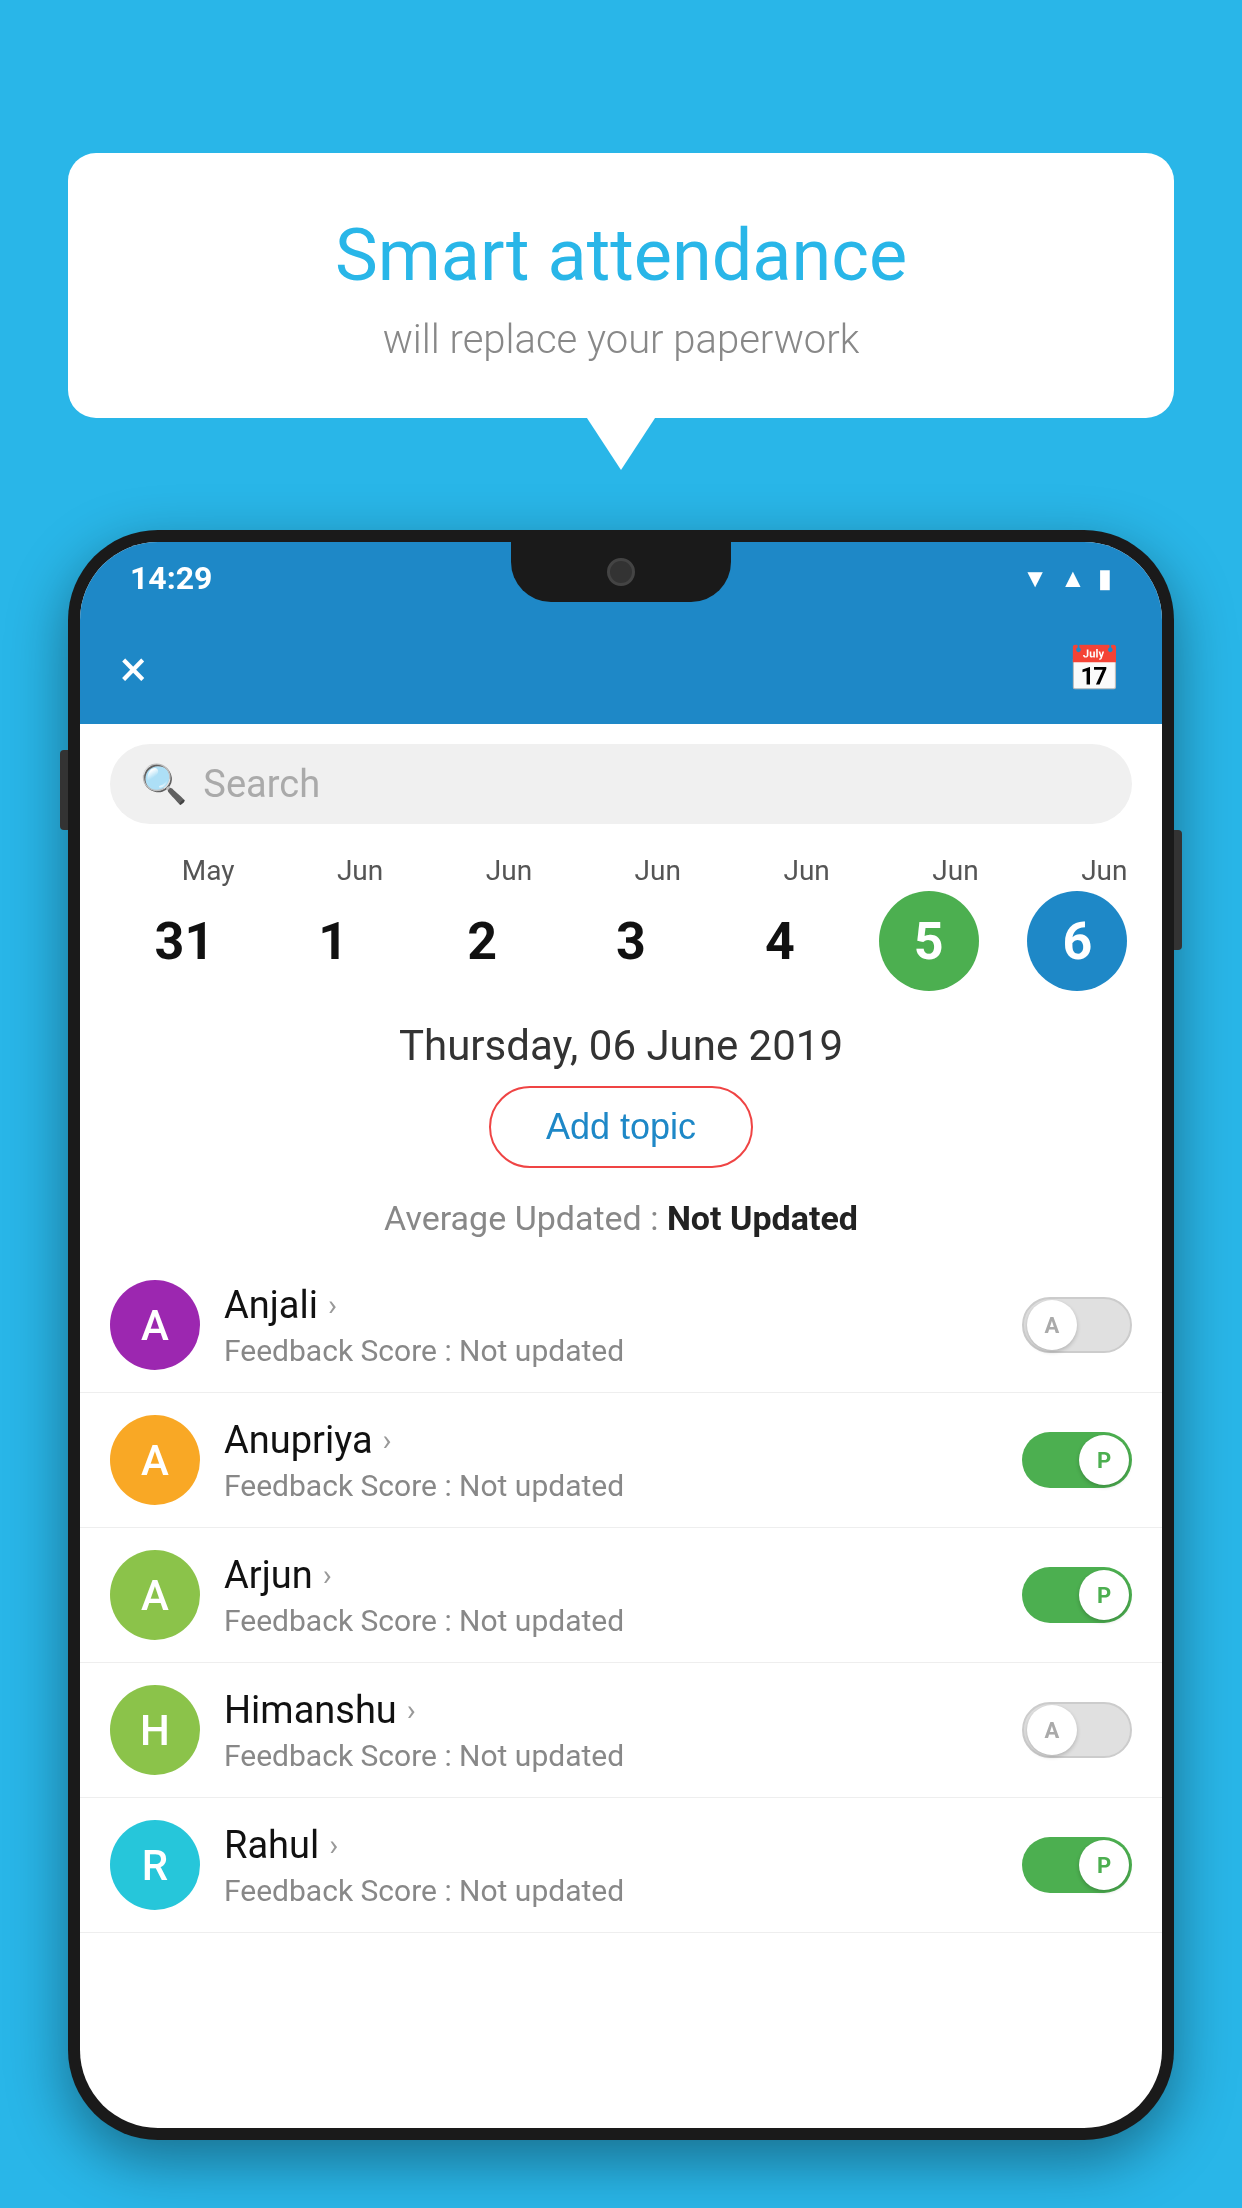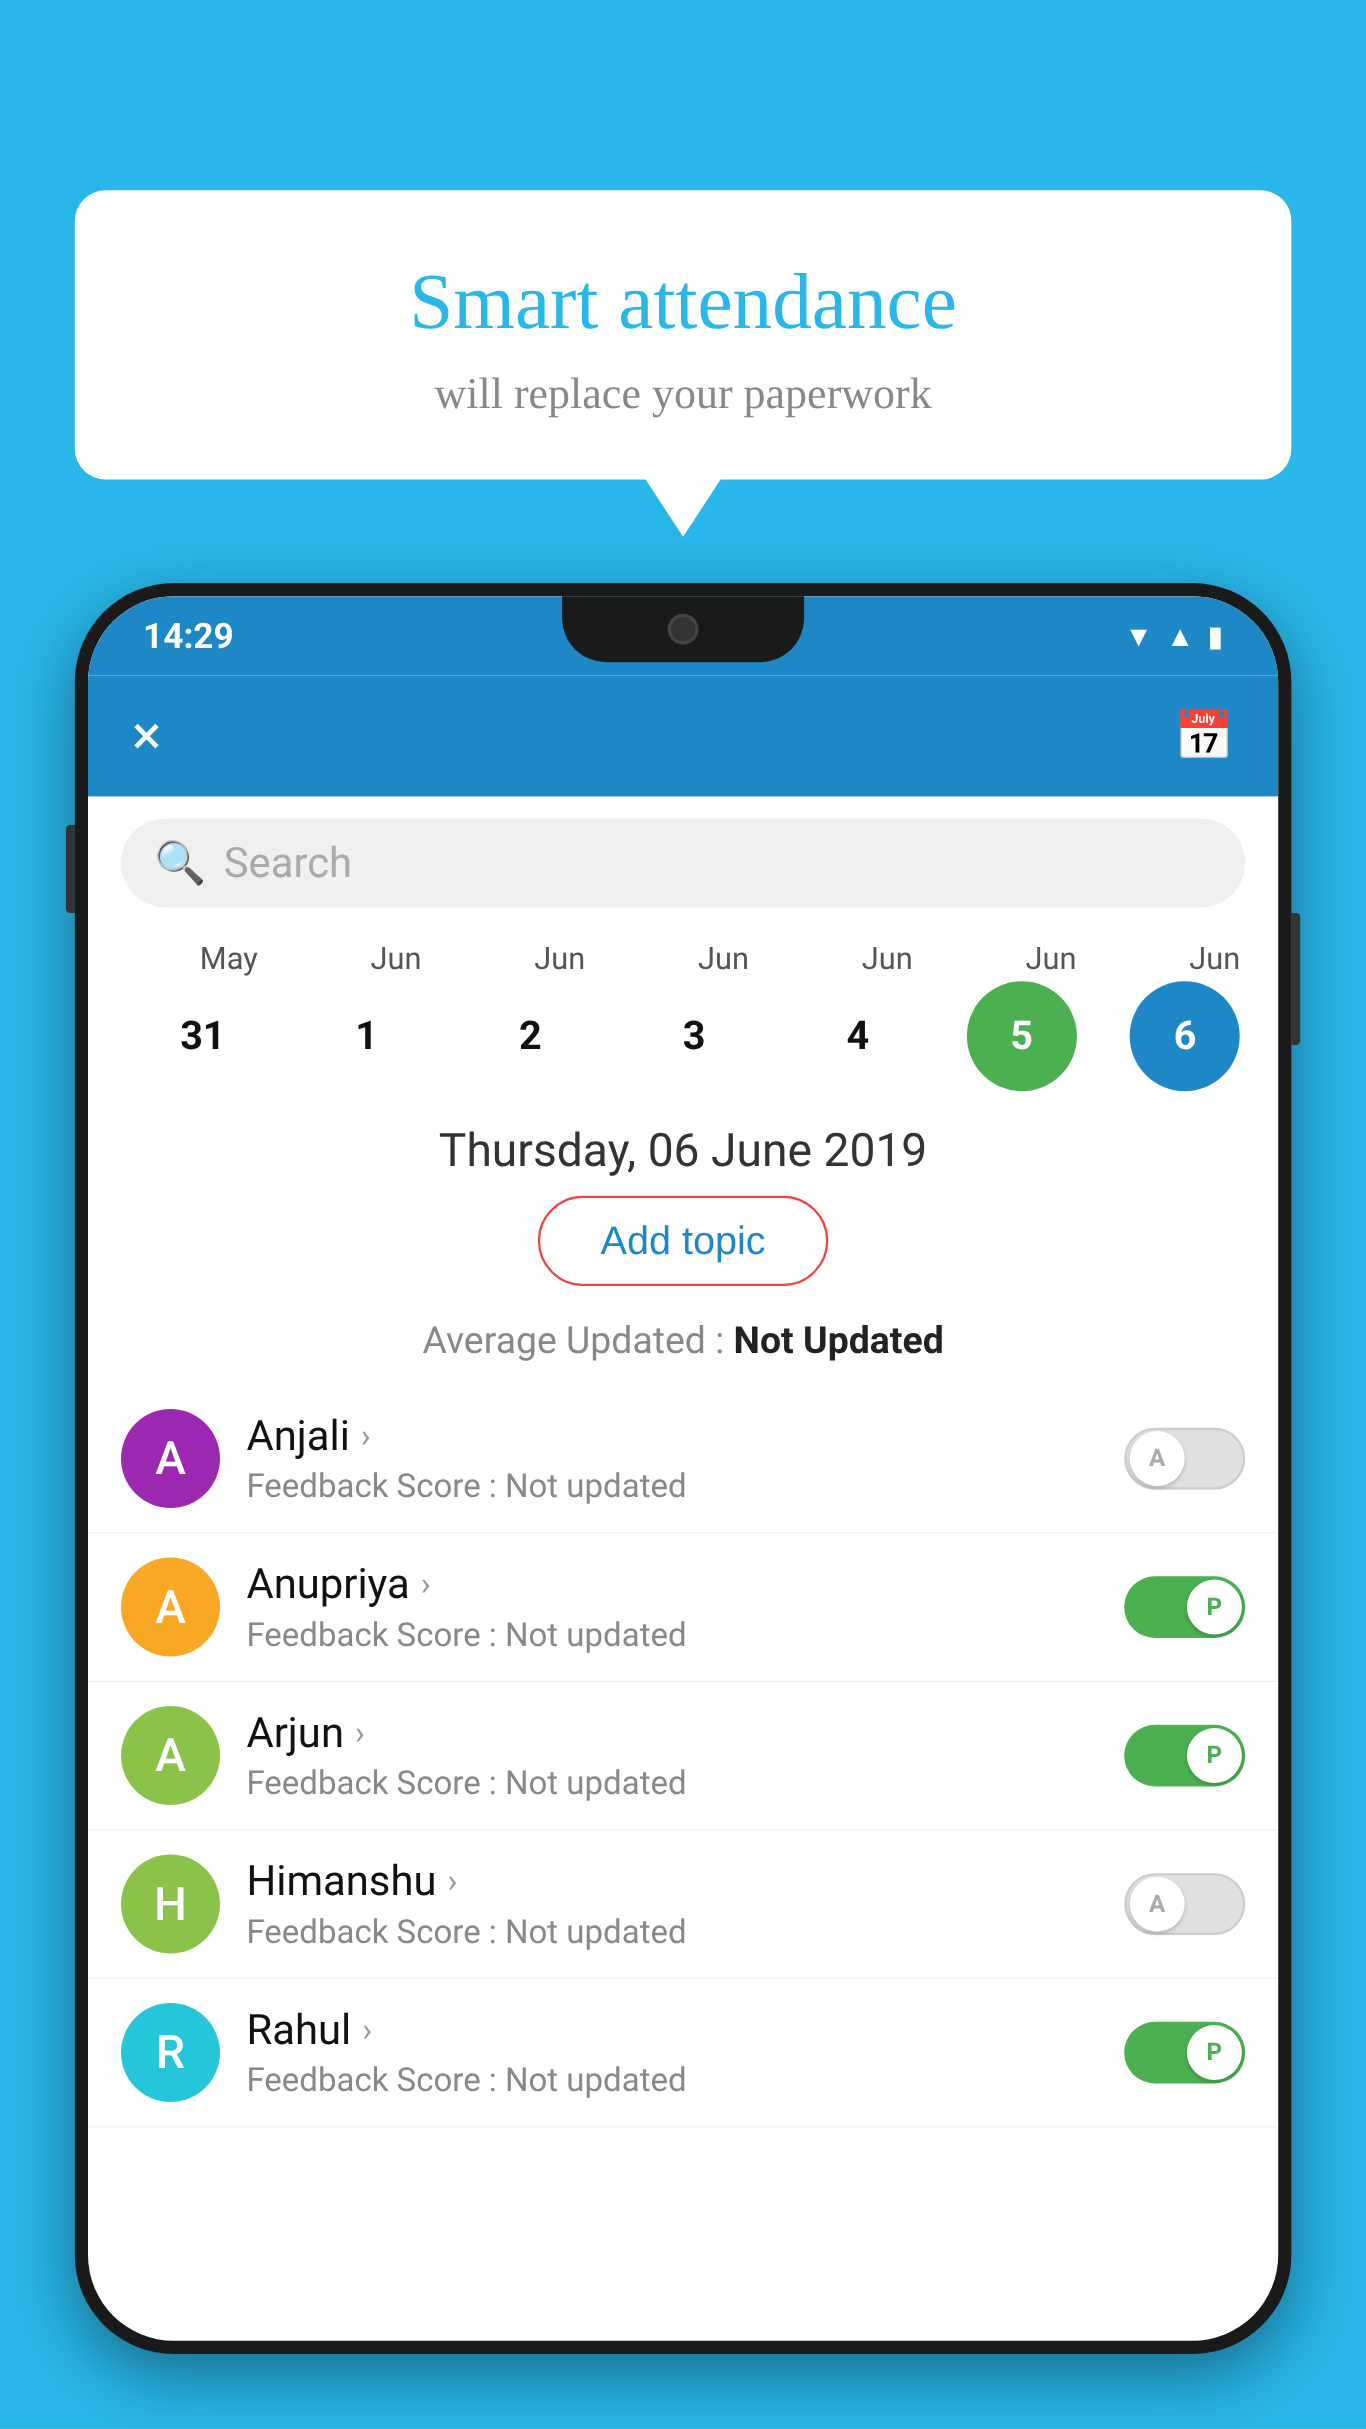--- a/index.html
+++ b/index.html
@@ -9,24 +9,23 @@
       height: 2208px;
       background-color: #29b6e8;
       font-family: 'Roboto', Arial, sans-serif;
       overflow: hidden;
       position: relative;
     }
 
     
     .speech-bubble-container {
       position: absolute;
-      top: 173px;
+      top: 153px;
       left: 68px;
       right: 68px;
-      font-family: Liberation Serif, serif;
     }
 
     .speech-bubble {
       background: white;
       border-radius: 28px;
       padding: 60px 40px 55px;
       text-align: center;
       position: relative;
     }
 
@@ -220,21 +219,21 @@
       gap: 4px;
       min-width: 120px;
     }
 
     .day-month {
       font-size: 28px;
       color: #555;
     }
 
     .day-number {
-      font-size: 36px;
+      font-size: 52px;
       font-weight: 700;
       color: #111;
       width: 100px;
       height: 100px;
       display: flex;
       align-items: center;
       justify-content: center;
       border-radius: 50%;
     }
 

